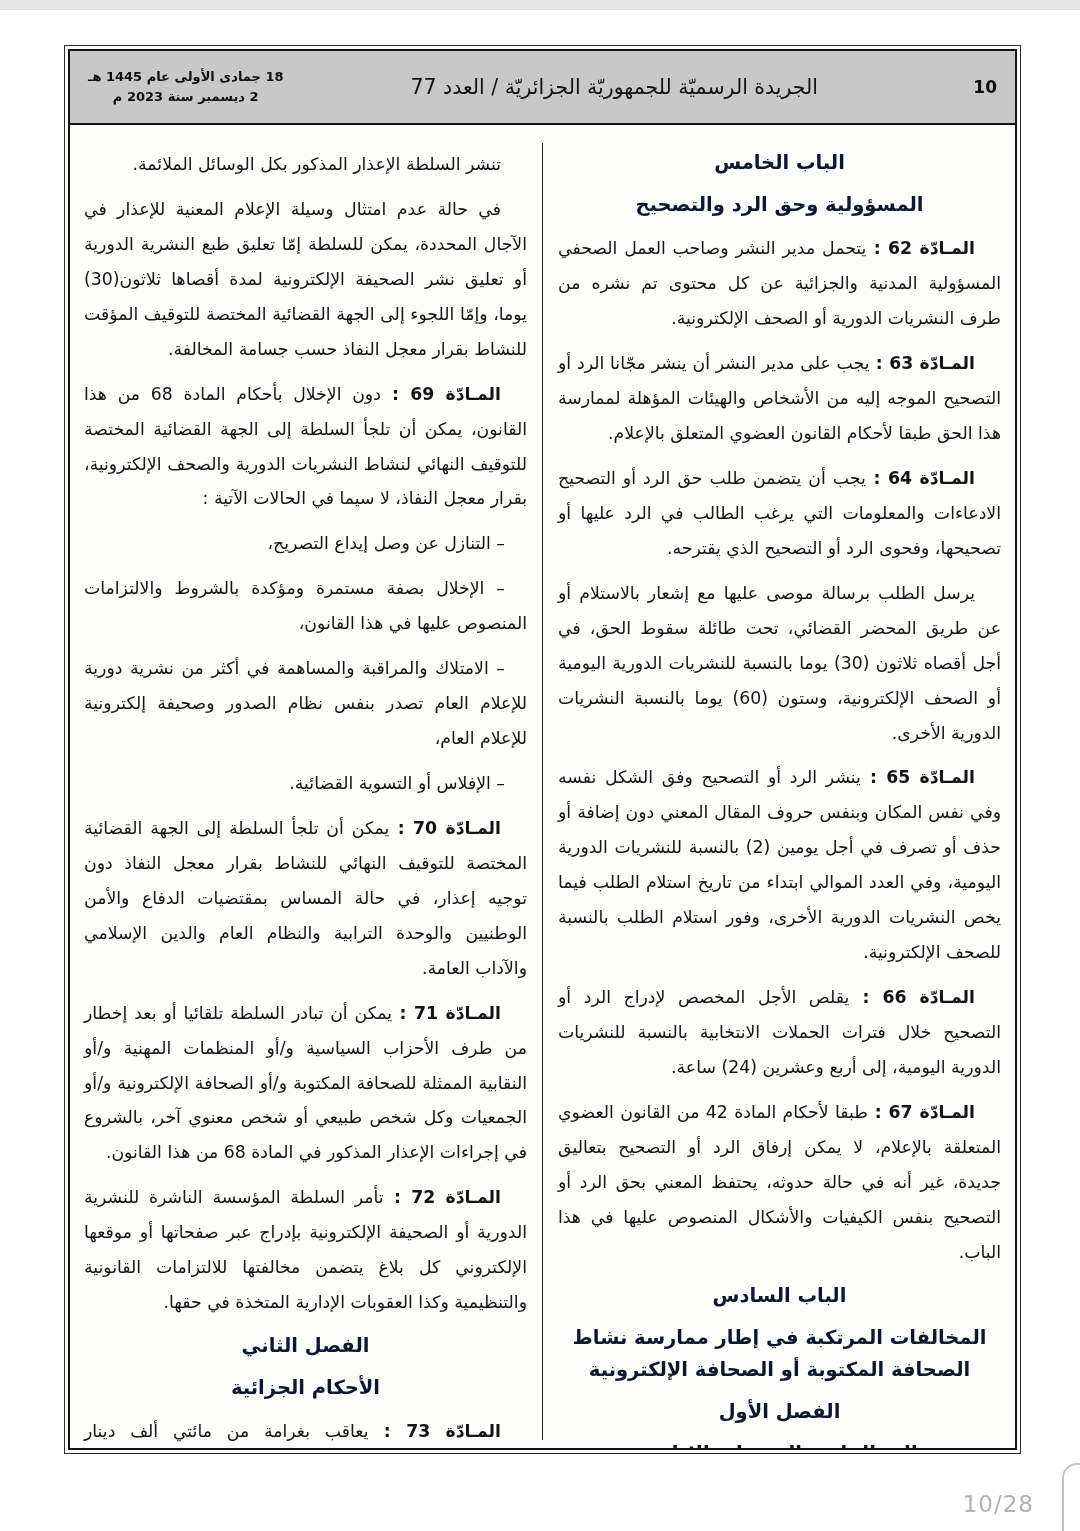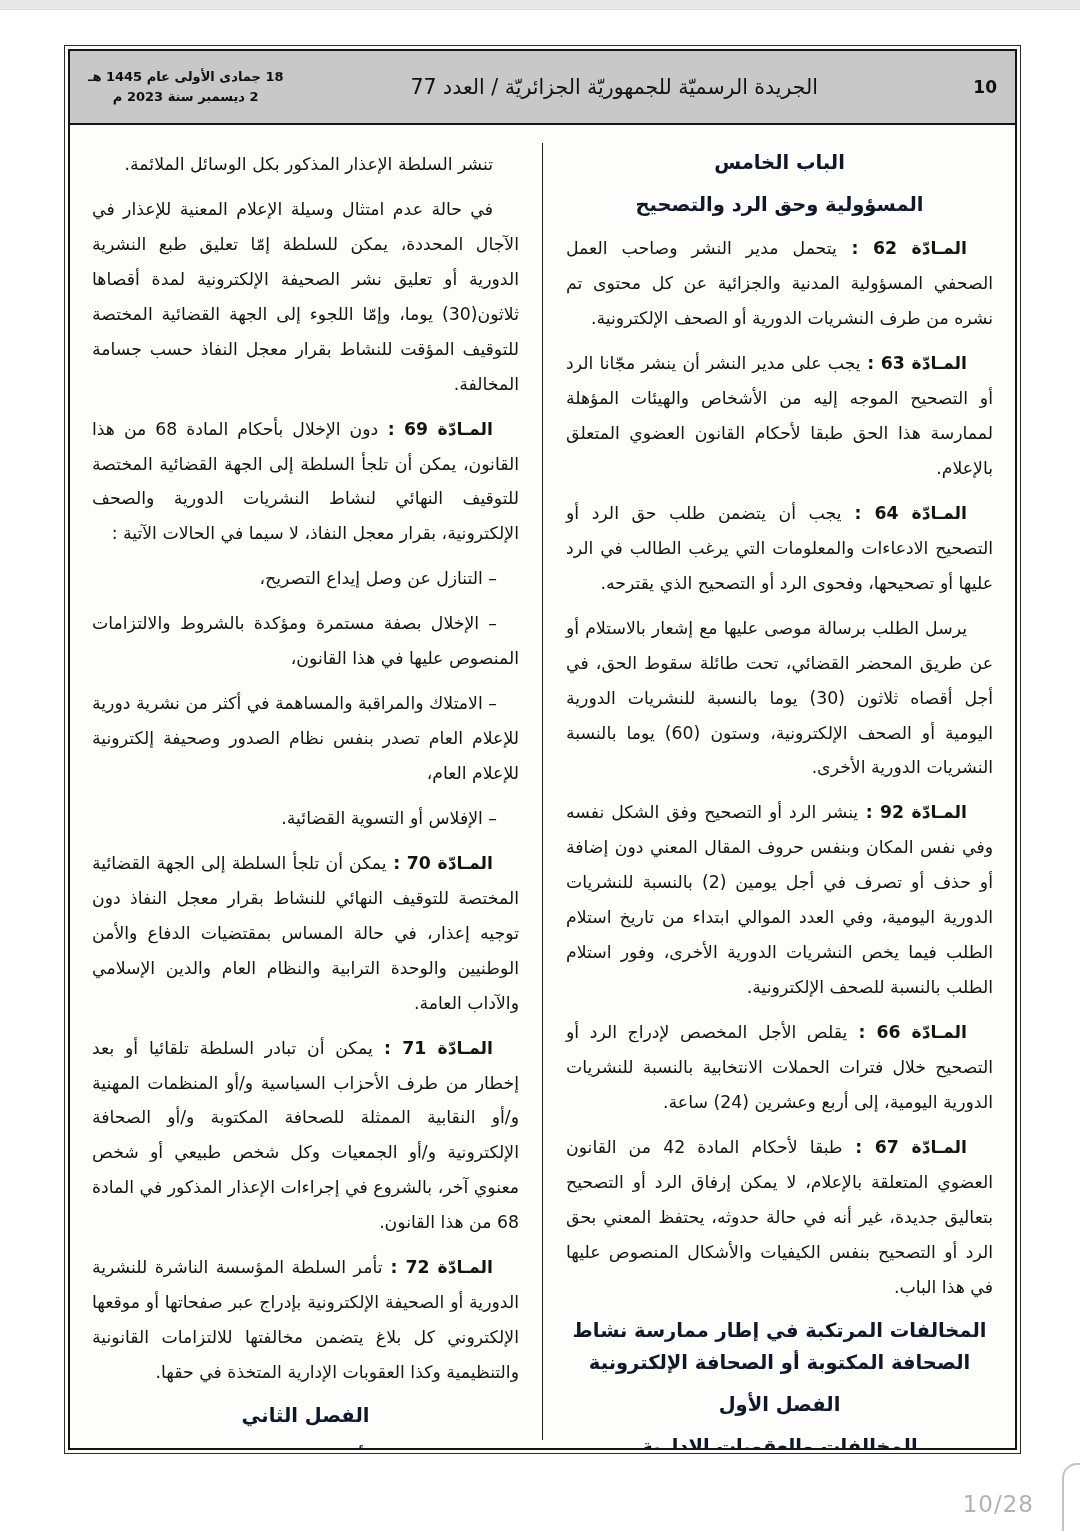--- a/index.html
+++ b/index.html
@@ -57,21 +57,21 @@
   .chapter-heading, .section-heading {
     text-align: center; font-weight: bold;
     font-size: 19.5px; line-height: 1.65;
     margin: 10px 8px; color: #0f172a;
     text-indent: 0;
   }
   .article, .paragraph, .bullet {
     text-align: justify;
     font-size: 17.3px;
     line-height: 2.02;
-    margin: 10px 8px;
+    margin: 10px 0;
     color: #141414;
     text-indent: 26px;
   }
   .bullet { text-indent: 22px; }
   .article-label { font-weight: bold; }
   
   .page-indicator {
     position: absolute;
     right: 46px; bottom: 14px;
     direction: ltr;
@@ -106,23 +106,24 @@
     </div>
 
     <div class="page-body">
       <div class="column" id="col-right">
           <h3 class="chapter-heading">الباب الخامس</h3>
           <h3 class="section-heading">المسؤولية وحق الرد والتصحيح</h3>
           <p class="article"><strong class="article-label">المـادّة 62 : </strong>يتحمل مدير النشر وصاحب العمل الصحفي المسؤولية المدنية والجزائية عن كل محتوى تم نشره من طرف النشريات الدورية أو الصحف الإلكترونية.</p>
           <p class="article"><strong class="article-label">المـادّة 63 : </strong>يجب على مدير النشر أن ينشر مجّانا الرد أو التصحيح الموجه إليه من الأشخاص والهيئات المؤهلة لممارسة هذا الحق طبقا لأحكام القانون العضوي المتعلق بالإعلام.</p>
           <p class="article"><strong class="article-label">المـادّة 64 : </strong>يجب أن يتضمن طلب حق الرد أو التصحيح الادعاءات والمعلومات التي يرغب الطالب في الرد عليها أو تصحيحها، وفحوى الرد أو التصحيح الذي يقترحه.</p>
           <p class="paragraph">يرسل الطلب برسالة موصى عليها مع إشعار بالاستلام أو عن طريق المحضر القضائي، تحت طائلة سقوط الحق، في أجل أقصاه ثلاثون (30) يوما بالنسبة للنشريات الدورية اليومية أو الصحف الإلكترونية، وستون (60) يوما بالنسبة النشريات الدورية الأخرى.</p>
-          <p class="article"><strong class="article-label">المـادّة 92 : </strong>ينشر الرد أو التصحيح وفق الشكل نفسه وفي نفس المكان وبنفس حروف المقال المعني دون إضافة أو حذف أو تصرف في أجل يومين (2) بالنسبة للنشريات الدورية اليومية، وفي العدد الموالي ابتداء من تاريخ استلام الطلب فيما يخص النشريات الدورية الأخرى، وفور استلام الطلب بالنسبة للصحف الإلكترونية.</p>
+          <p class="article"><strong class="article-label">المـادّة 65 : </strong>ينشر الرد أو التصحيح وفق الشكل نفسه وفي نفس المكان وبنفس حروف المقال المعني دون إضافة أو حذف أو تصرف في أجل يومين (2) بالنسبة للنشريات الدورية اليومية، وفي العدد الموالي ابتداء من تاريخ استلام الطلب فيما يخص النشريات الدورية الأخرى، وفور استلام الطلب بالنسبة للصحف الإلكترونية.</p>
           <p class="article"><strong class="article-label">المـادّة 66 : </strong>يقلص الأجل المخصص لإدراج الرد أو التصحيح خلال فترات الحملات الانتخابية بالنسبة للنشريات الدورية اليومية، إلى أربع وعشرين (24) ساعة.</p>
           <p class="article"><strong class="article-label">المـادّة 67 : </strong>طبقا لأحكام المادة 42 من القانون العضوي المتعلقة بالإعلام، لا يمكن إرفاق الرد أو التصحيح بتعاليق جديدة، غير أنه في حالة حدوثه، يحتفظ المعني بحق الرد أو التصحيح بنفس الكيفيات والأشكال المنصوص عليها في هذا الباب.</p>
+          <h3 class="chapter-heading">الباب السادس</h3>
           <h3 class="section-heading">المخالفات المرتكبة في إطار ممارسة نشاط الصحافة المكتوبة أو الصحافة الإلكترونية</h3>
           <h3 class="chapter-heading">الفصل الأول</h3>
           <h3 class="section-heading">المخالفات والعقوبات الإدارية</h3>
         </div>
       <div class="col-divider"></div>
       <div class="column" id="col-left">
           <p class="paragraph">تنشر السلطة الإعذار المذكور بكل الوسائل الملائمة.</p>
           <p class="paragraph">في حالة عدم امتثال وسيلة الإعلام المعنية للإعذار في الآجال المحددة، يمكن للسلطة إمّا تعليق طبع النشرية الدورية أو تعليق نشر الصحيفة الإلكترونية لمدة أقصاها ثلاثون(30) يوما، وإمّا اللجوء إلى الجهة القضائية المختصة للتوقيف المؤقت للنشاط بقرار معجل النفاذ حسب جسامة المخالفة.</p>
           <p class="article"><strong class="article-label">المـادّة 69 : </strong>دون الإخلال بأحكام المادة 68 من هذا القانون، يمكن أن تلجأ السلطة إلى الجهة القضائية المختصة للتوقيف النهائي لنشاط النشريات الدورية والصحف الإلكترونية، بقرار معجل النفاذ، لا سيما في الحالات الآتية :</p>
           <p class="bullet">– التنازل عن وصل إيداع التصريح،</p>

